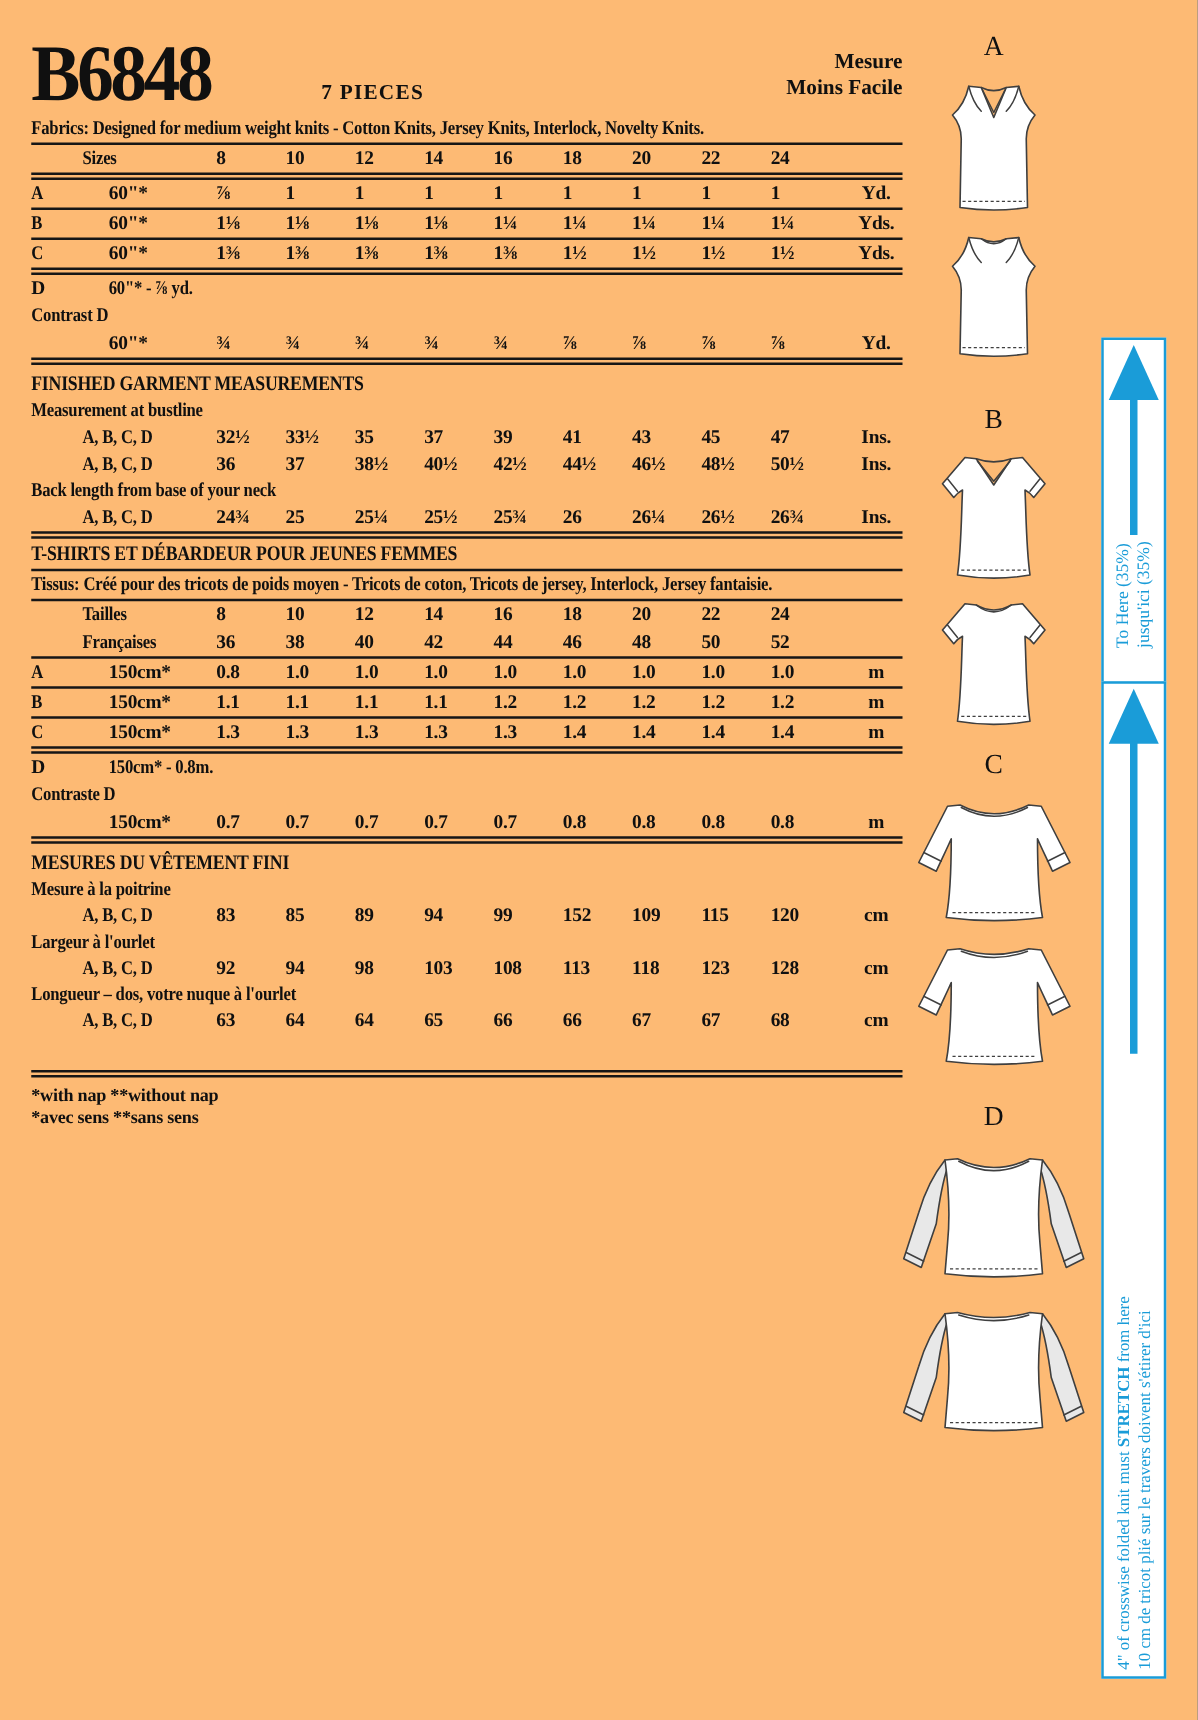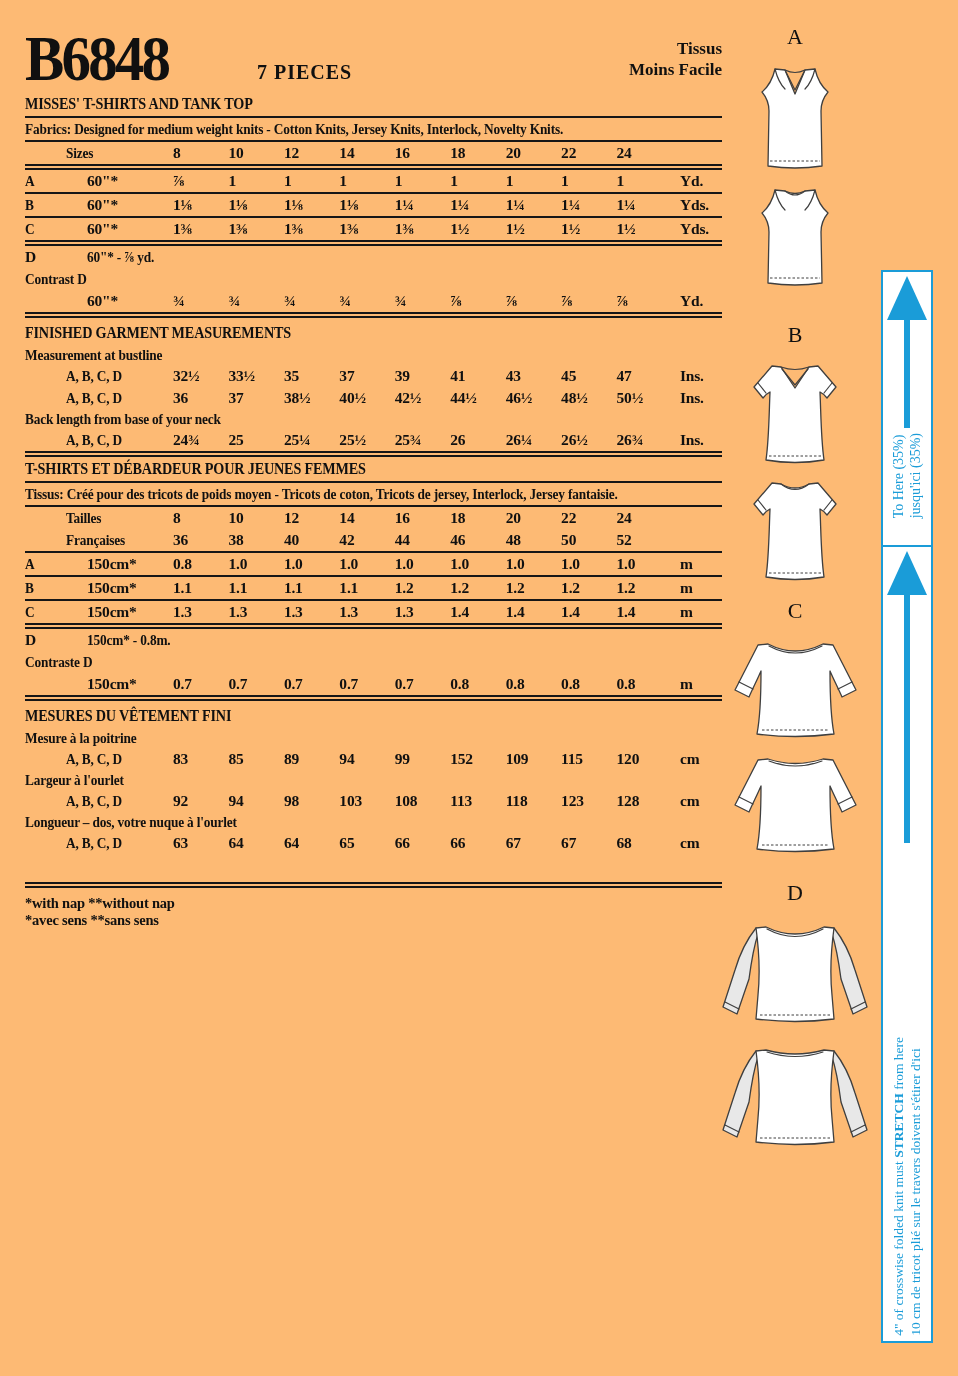--- a/index.html
+++ b/index.html
@@ -3,35 +3,35 @@
 <meta charset="utf-8">
 <style>
   html,body{margin:0;padding:0;background:#888;}
   .page{position:relative;width:958px;height:1376px;background:#fdba74;overflow:hidden;
         font-family:Liberation Serif, serif;color:#101010;}
   
   .sheet{position:absolute;left:25px;top:14px;width:697px;}
   .masthead{position:relative;height:78px;}
   .bnum{position:absolute;left:0;bottom:4px;font-size:64px;font-weight:800;letter-spacing:-3px;
         line-height:0.9;transform:scaleX(0.92);transform-origin:left bottom;}
-  .pieces{position:absolute;left:232px;bottom:8px;font-size:20px;font-weight:700;letter-spacing:1px;}
+  .pieces{position:absolute;left:232px;bottom:8px;font-size:17px;font-weight:700;letter-spacing:1px;}
   .difficulty{position:absolute;right:0;bottom:12px;text-align:right;font-size:17px;line-height:21px;font-weight:700;}
   .rows{font-size:15.5px;font-weight:700;letter-spacing:-0.2px;}
   .row{padding:2px 0;}
   .rule-thin{border-bottom:2px solid #161616;}
   .rule-thick{border-bottom:6px double #161616;}
   .title .cx,.heading .cx,.heading2 .cx{font-size:16.5px;}
   .heading{padding-top:5px;}
   .sub{padding:1px 0;}
   .cx{display:inline-block;transform:scaleX(0.86);transform-origin:left center;white-space:nowrap;}
   .vals{display:grid;grid-template-columns:62px 86px repeat(9,1fr) 50px;align-items:baseline;}
   .lspan{display:grid;grid-template-columns:62px 1fr;}
   .cell{white-space:nowrap;}
   .span2{grid-column:1 / 3;margin-left:41px;}
-  .unit{padding-left:8px;}
+  .unit{padding-left:8px;text-align:center;}
   .gap{height:24px;}
   .foot{display:flex;justify-content:space-between;border-top:6px double #161616;
         padding-top:7px;font-size:14.5px;flex-direction:column;}
   
   .view{position:absolute;left:700px;width:190px;display:flex;flex-direction:column;align-items:center;}
   .view-label{font-size:22px;font-weight:400;line-height:26px;margin-bottom:4px;}
   .view svg{display:block;margin-top:5px;}
   .ln{fill:none;stroke:#3f3f3f;stroke-width:1.2;stroke-linejoin:round;stroke-linecap:round;}
   .bodyfill{fill:#ffffff;stroke:#3f3f3f;stroke-width:1.3;stroke-linejoin:round;}
   .slv{fill:#e8e8e8;stroke:#3f3f3f;stroke-width:1.3;stroke-linejoin:round;}
@@ -52,26 +52,25 @@
 </head>
 <body>
 
 <div class="page">
 
   <div class="sheet">
     <div class="masthead">
       <div class="bnum">B6848</div>
       <div class="pieces">7 PIECES</div>
       <div class="difficulty">
-        <div>Tissus</div>
+        <div>Mesure</div>
         <div>Moins Facile</div>
       </div>
     </div>
     <div class="rows" id="table-rows">
-        <div class="row title rule-thin"><span class="cx">MISSES' T-SHIRTS AND TANK TOP</span></div>
         <div class="row span rule-thin"><span class="cx">Fabrics: Designed for medium weight knits - Cotton Knits, Jersey Knits, Interlock, Novelty Knits.</span></div>
         <div class="row vals rule-thick">
           <span class="cell lab span2"><span class="cx">Sizes</span></span>
           <span class="cell val">8</span>
           <span class="cell val">10</span>
           <span class="cell val">12</span>
           <span class="cell val">14</span>
           <span class="cell val">16</span>
           <span class="cell val">18</span>
           <span class="cell val">20</span>

